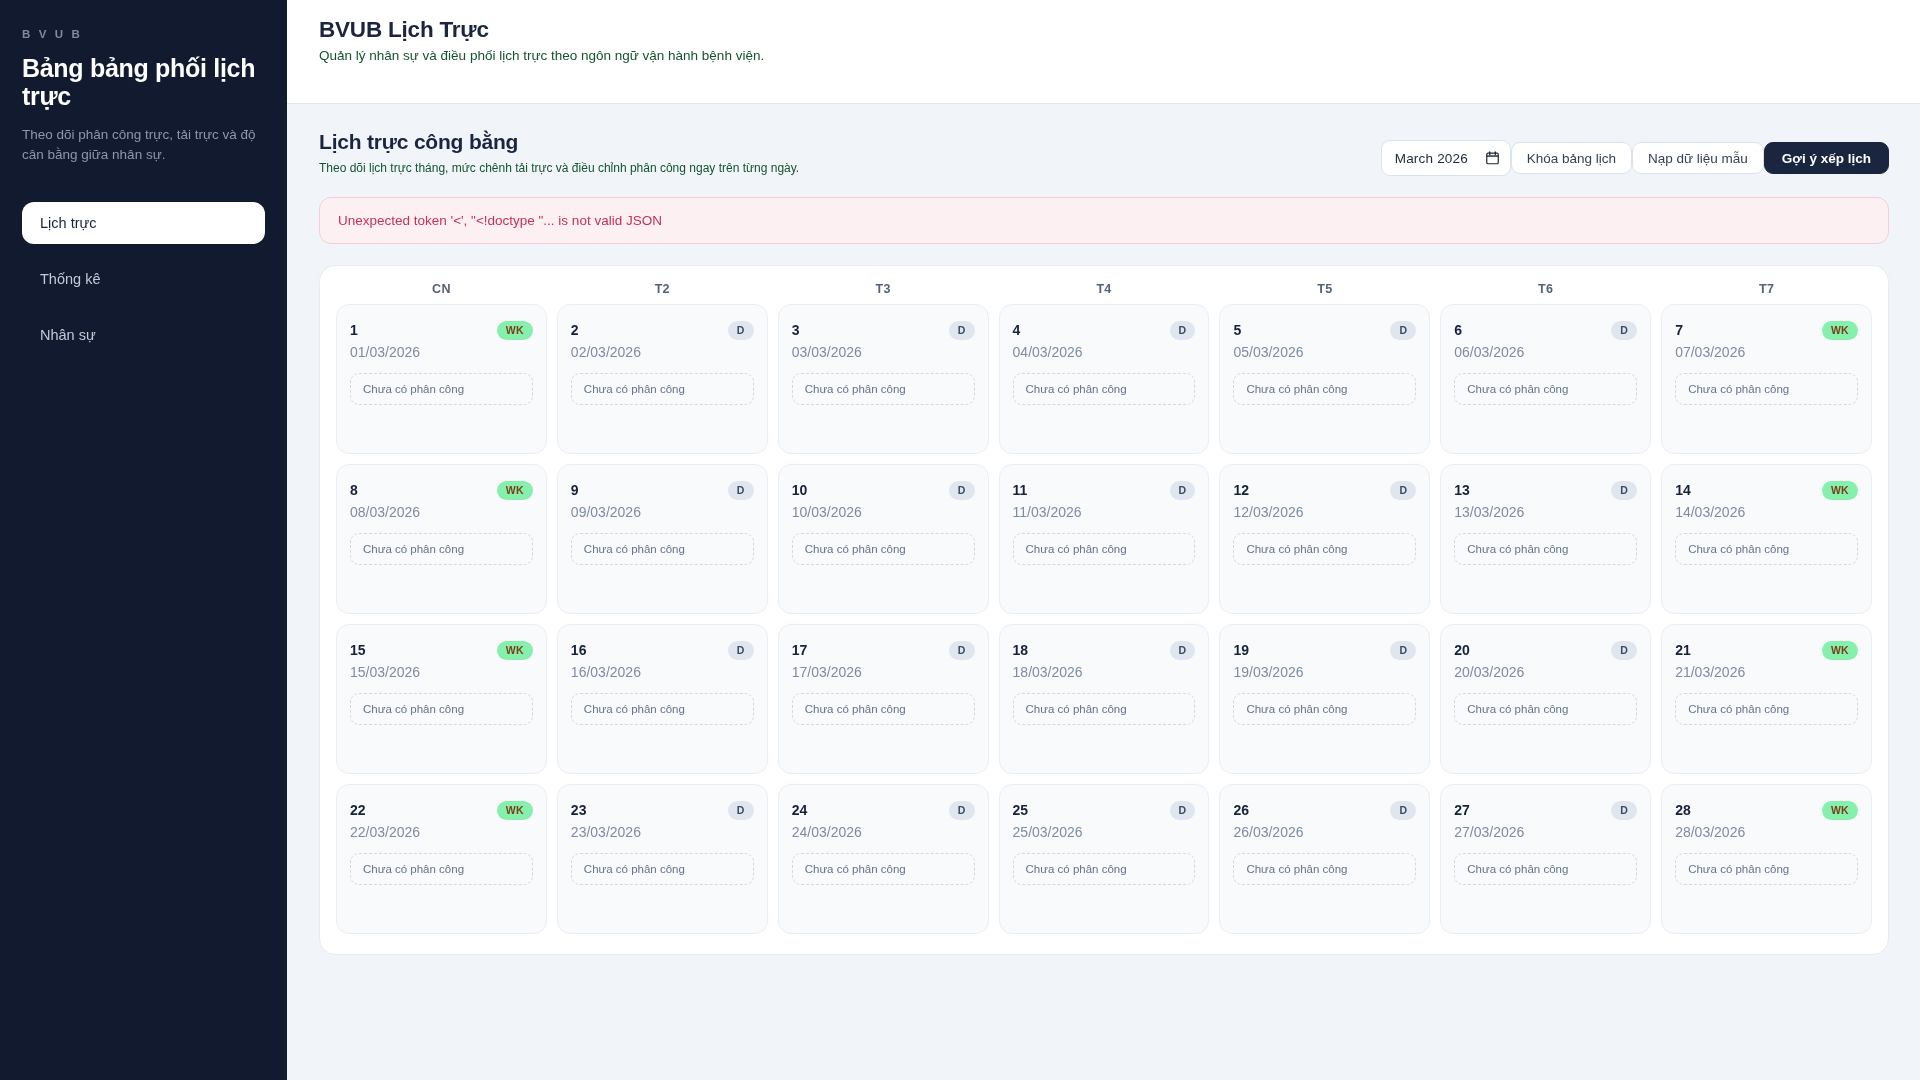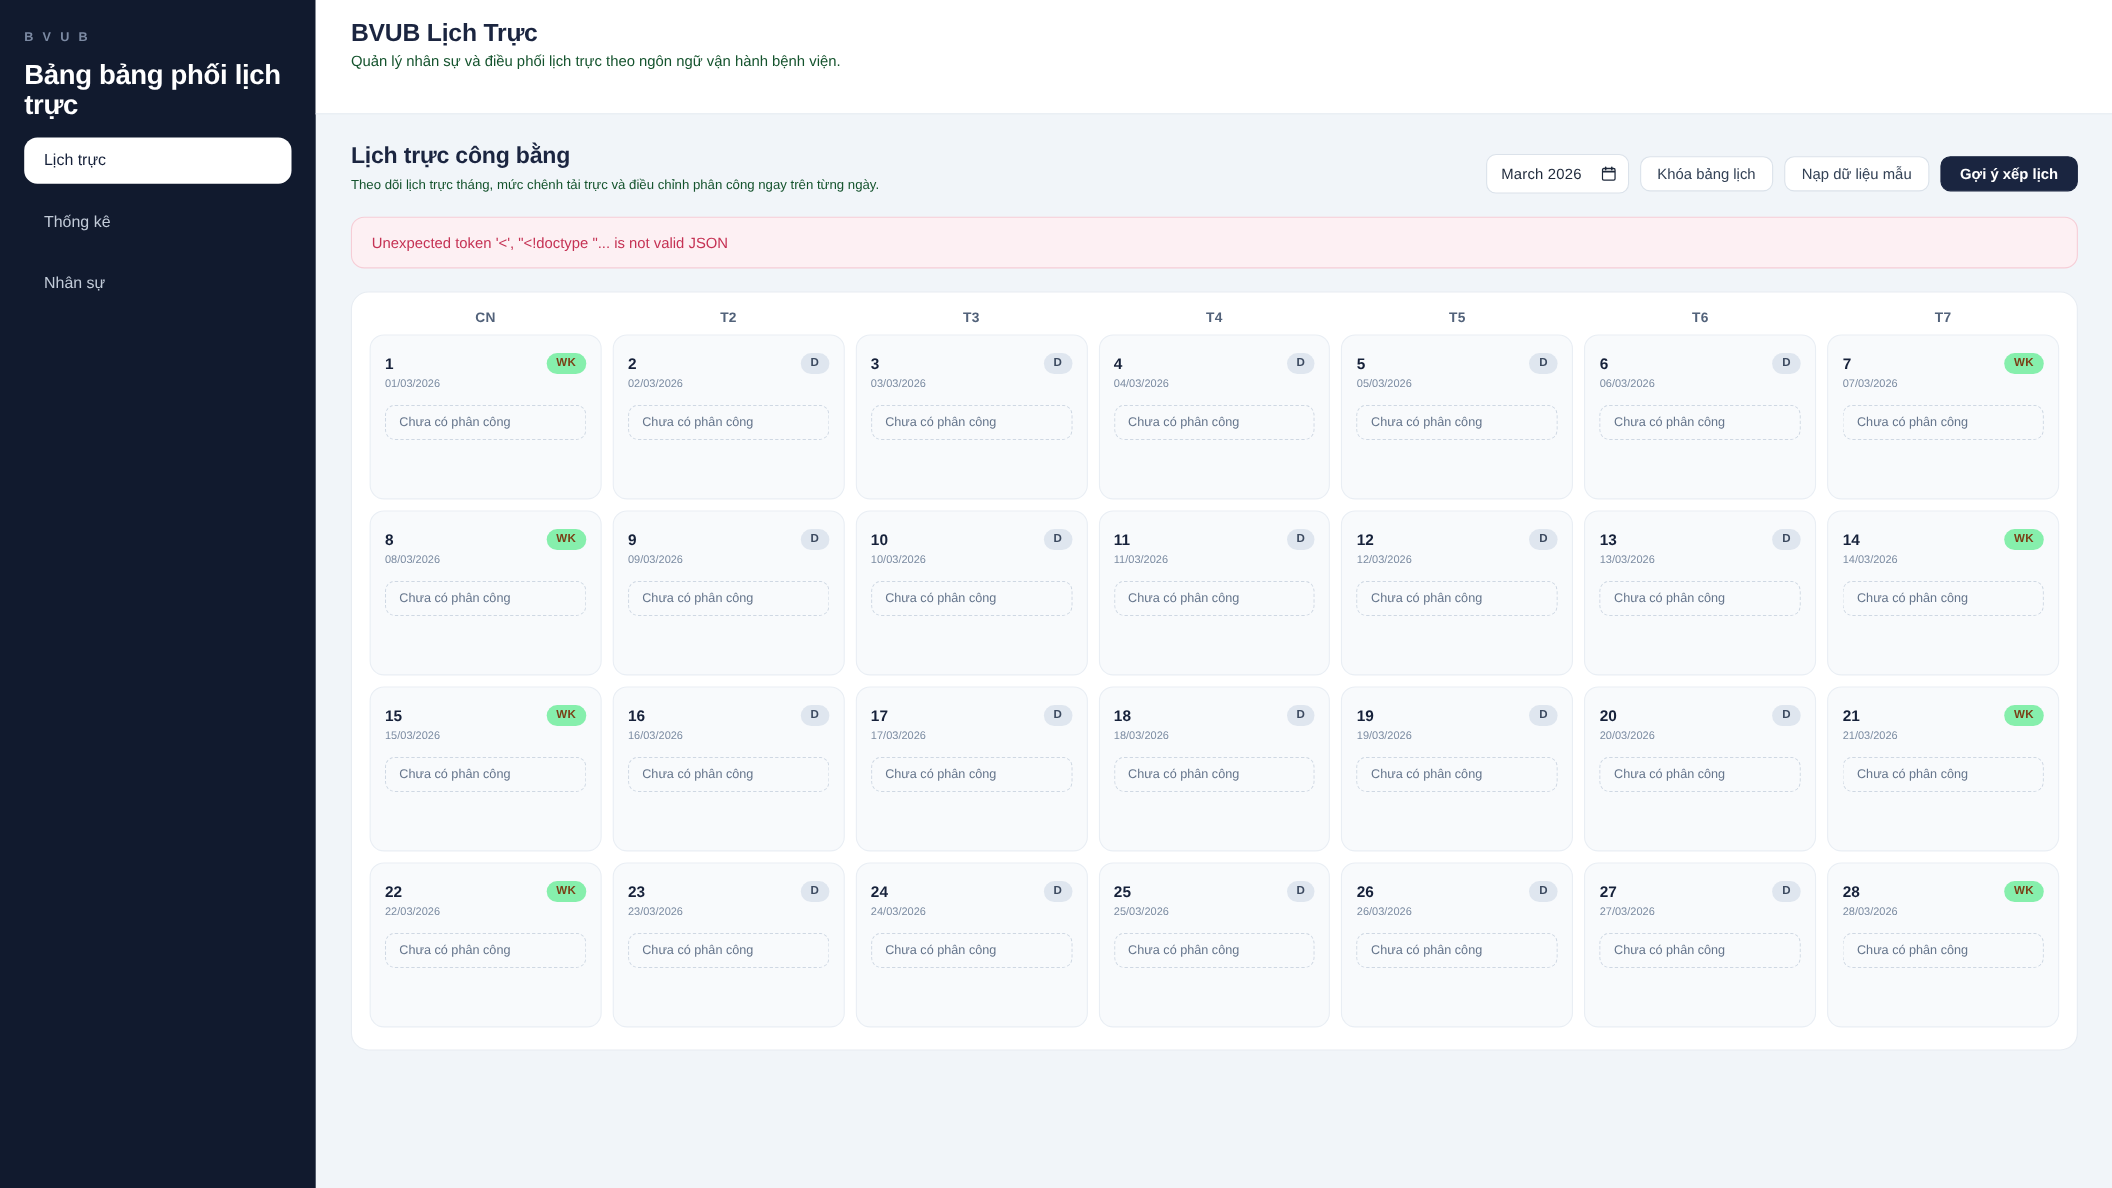--- a/index.html
+++ b/index.html
@@ -94,21 +94,21 @@
   }
   .section-head h2 {
     font-size: 21px;
     font-weight: 700;
     color: #1b2540;
     letter-spacing: -0.2px;
     margin-bottom: 7px;
   }
   .section-head .sub { font-size: 12px; color: #14532d; text-align: right; }
 
-  .toolbar { display: flex; align-items: center; gap: 10px; padding-top: 10px; }
+  .toolbar { display: flex; align-items: center; padding-top: 10px; }
   .date-field {
     display: flex;
     align-items: center;
     gap: 8px;
     background: #ffffff;
     border: 1px solid #dbe2ea;
     border-radius: 9px;
     padding: 9px 11px 9px 13px;
     width: 130px;
     height: 36px;
@@ -205,38 +205,39 @@
   .badge {
     font-size: 10.5px;
     font-weight: 700;
     border-radius: 999px;
     padding: 4px 9px;
     line-height: 1;
     letter-spacing: 0.3px;
   }
   .badge.wk { background: #86efac; color: #7a3f16; text-align: center; }
   .badge.d  { background: #dfe6ef; color: #3c4a60; min-width: 24px; text-align: center; }
-  .datestr { font-size: 10px; color: #7c8ca2; margin-bottom: 13px; }
+  .datestr { font-size: 14px; color: #7c8ca2; margin-bottom: 13px; }
   .empty-slot {
     border: 1px dashed #cfd8e3;
     border-radius: 9px;
     font-size: 11.5px;
     color: #64748b;
     padding: 9px 12px;
     background: transparent;
   }
 </style>
 </head>
 <body>
 
 <div class="app">
 
   <aside class="sidebar">
     <div class="brand-eyebrow">B V U B</div>
     <div class="brand-title">Bảng bảng phối lịch trực</div>
+    <div class="brand-sub">Theo dõi phân công trực, tải trực và độ cân bằng giữa nhân sự.</div>
     <nav class="nav">
       <div class="nav-item active">
         <span>Lịch trực</span>
       </div>
       <div class="nav-item">
         <span>Thống kê</span>
       </div>
       <div class="nav-item">
         <span>Nhân sự</span>
       </div>

